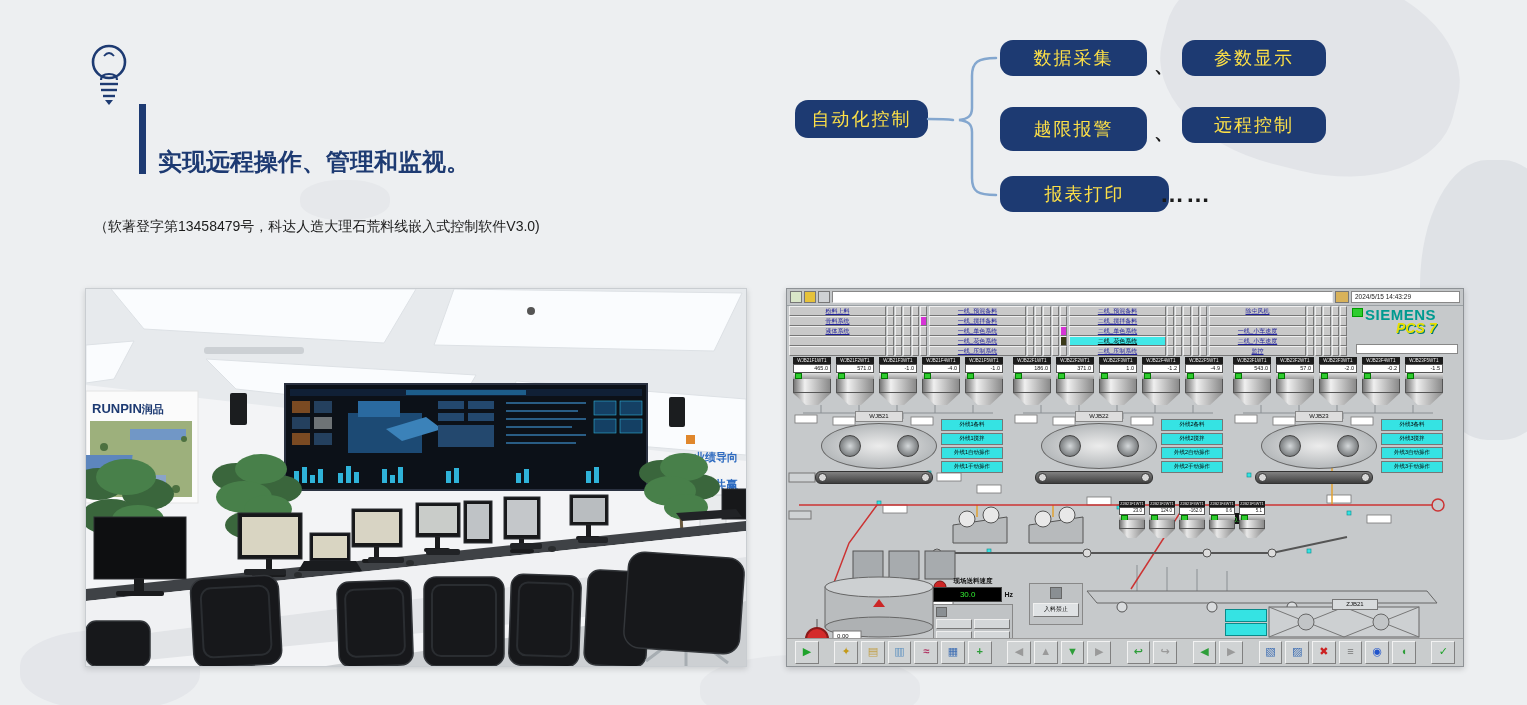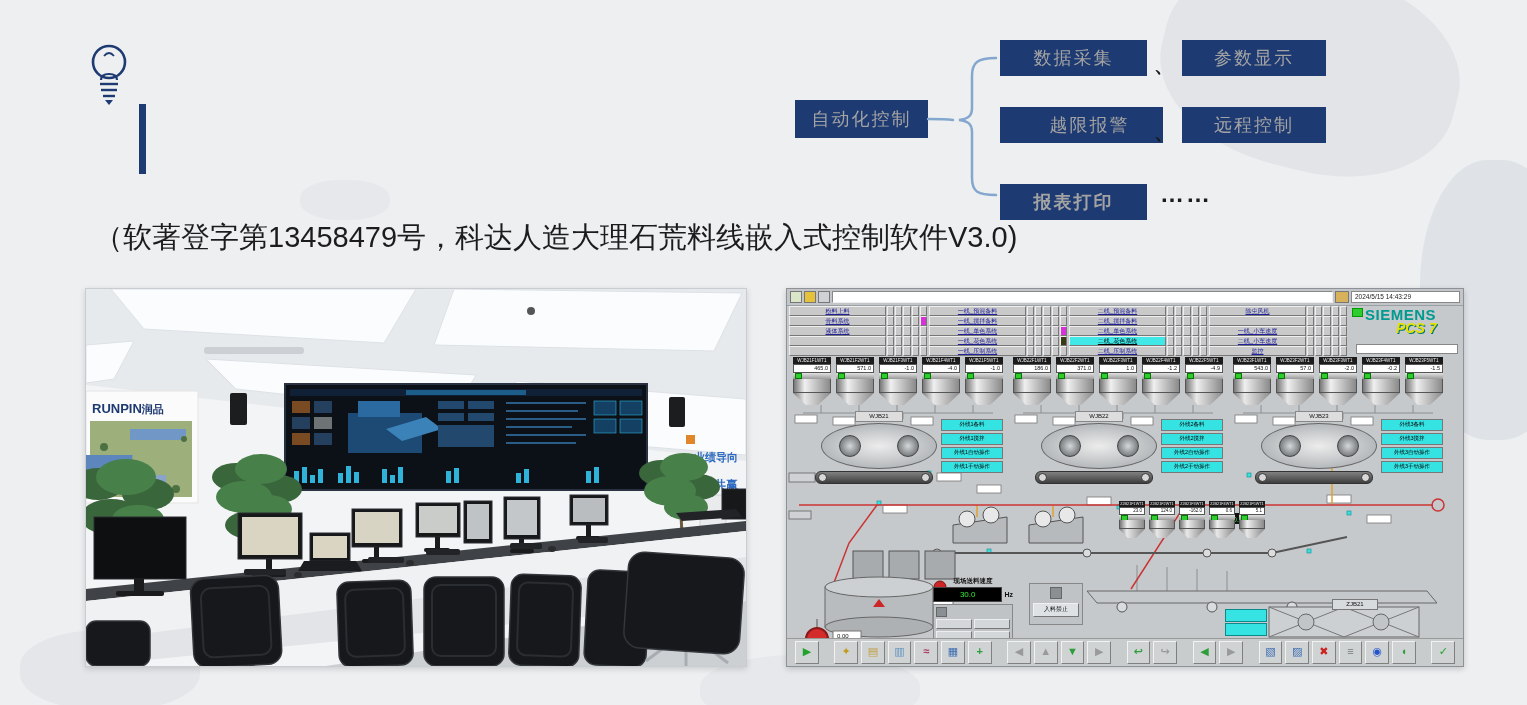--- a/index.html
+++ b/index.html
@@ -6,30 +6,30 @@
   body{font-family:"Liberation Sans","DejaVu Sans",sans-serif;}
   .page{position:relative;width:1527px;height:705px;background:#edeff1;overflow:hidden;}
   .blob{position:absolute;background:#e2e4e8;border-radius:45%;}
 
   
   .bulb{position:absolute;left:84px;top:40px;}
   .slide-title{position:absolute;left:152px;top:52px;font-size:27px;font-weight:bold;color:#1d3a72;letter-spacing:1px;}
   .accent-bar{position:absolute;left:139px;top:104px;width:7px;height:70px;background:#1d3a72;}
   .sub1{position:absolute;left:158px;top:106px;font-size:24px;font-weight:bold;color:#1d3a72;}
   .sub2{position:absolute;left:158px;top:146px;font-size:24px;font-weight:bold;color:#1d3a72;}
-  .reg{position:absolute;left:94px;top:218px;font-size:29px;color:#1c1c1c;}
+  .reg{position:absolute;left:94px;top:218px;font-size:14px;color:#1c1c1c;}
 
   
-  .dbox{position:absolute;background:#1d3a72;color:#a3a3a3;display:flex;align-items:center;justify-content:center;font-size:18px;letter-spacing:2px;}
+  .dbox{position:absolute;background:#1d3a72;color:#fde047;display:flex;align-items:center;justify-content:center;font-size:18px;letter-spacing:2px;border-radius:13px;}
   .d-root{left:795px;top:100px;width:133px;height:38px;text-align:right;}
   .d-r1a{left:1000px;top:40px;width:147px;height:36px;}
   .d-r1b{left:1182px;top:40px;width:144px;height:36px;}
-  .d-r2a{left:1000px;top:107px;width:147px;height:36px;padding-left:16px;}
+  .d-r2a{left:1000px;top:107px;width:147px;height:44px;}
   .d-r2b{left:1182px;top:107px;width:144px;height:36px;}
-  .d-r3a{left:1000px;top:184px;width:147px;height:36px;font-weight:bold;}
+  .d-r3a{left:1000px;top:176px;width:169px;height:36px;}
   .dsep{position:absolute;width:32px;text-align:center;font-size:20px;font-weight:bold;color:#1a1a1a;}
   .s1{left:1148px;top:52px;} .s2{left:1148px;top:119px;}
   .ddots{position:absolute;left:1160px;top:180px;font-size:24px;font-weight:bold;color:#1a1a1a;letter-spacing:2px;}
   .brace{position:absolute;left:926px;top:36px;}
 
   
   .photo{position:absolute;left:85px;top:288px;width:660px;height:377px;border:1px solid #c9cdd1;
          box-shadow:0 2px 6px rgba(0,0,0,.15);overflow:hidden;background:#f3f4f6;text-align:right;}
 
   
@@ -122,20 +122,21 @@
   <svg class="bulb" width="50" height="66" viewBox="0 0 50 66">
     <circle cx="25" cy="22" r="16" fill="none" stroke="#1d3a72" stroke-width="2.6"></circle>
     <path d="M17 40 Q17 34 25 34 Q33 34 33 40" fill="none" stroke="#1d3a72" stroke-width="2.2"></path>
     <line x1="16" y1="44" x2="34" y2="44" stroke="#1d3a72" stroke-width="2.4"></line>
     <line x1="17" y1="50" x2="33" y2="50" stroke="#1d3a72" stroke-width="2.4"></line>
     <line x1="19" y1="56" x2="31" y2="56" stroke="#1d3a72" stroke-width="2.4"></line>
     <path d="M21 60 L29 60 L25 65 Z" fill="#1d3a72"></path>
     <path d="M20 16 Q25 10 30 16" fill="none" stroke="#1d3a72" stroke-width="1.8"></path>
   </svg>
   <div class="accent-bar"></div>
+  <div class="sub2">实现远程操作、管理和监视。</div>
   <div class="reg">（软著登字第13458479号，科达人造大理石荒料线嵌入式控制软件V3.0)</div>
 
   <div class="dbox d-root">自动化控制</div>
   <svg class="brace" width="80" height="180" viewBox="0 0 80 180">
     <path d="M2 83 C 14 83 20 83 27 84" fill="none" stroke="#84a7cf" stroke-width="2.5" stroke-linecap="round"></path>
     <path d="M70 22 C 52 22 46 26 46 40 L 46 72 C 46 80 42 83 33 84 C 42 85 46 88 46 96 L 46 142 C 46 156 52 159 70 159" fill="none" stroke="#84a7cf" stroke-width="2.5" stroke-linecap="round"></path>
   </svg>
   <div class="dbox d-r1a">数据采集</div>
   <span class="dsep s1">、</span>
   <div class="dbox d-r1b">参数显示</div>

